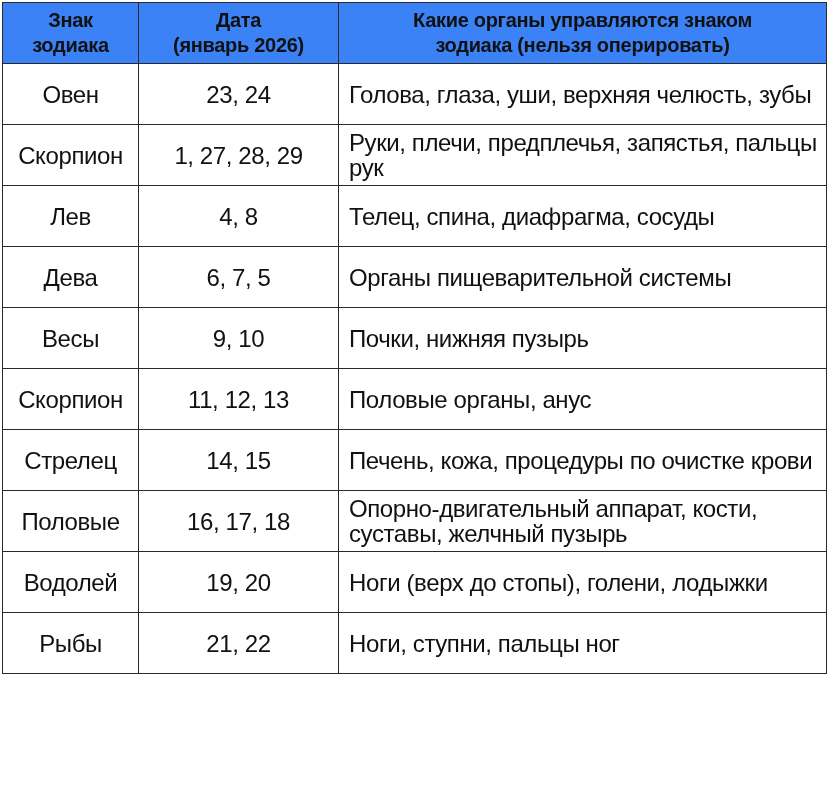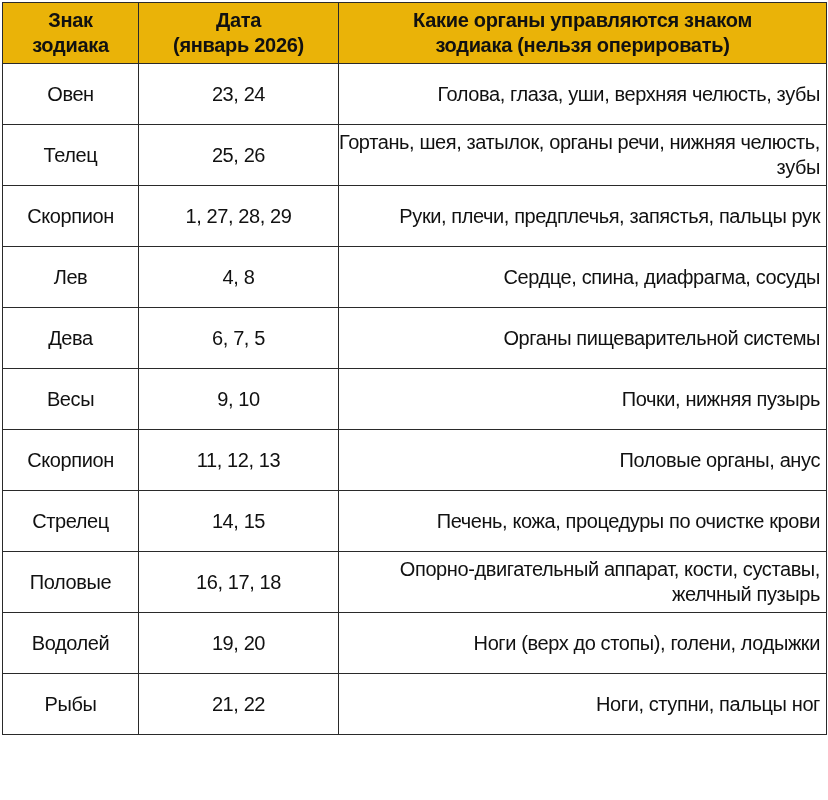--- a/index.html
+++ b/index.html
@@ -13,38 +13,38 @@
       color: #111;
     }
     table.zodiac col.c1 { width: 136px; }
     table.zodiac col.c2 { width: 200px; }
     table.zodiac col.c3 { width: 488px; }
     table.zodiac th, table.zodiac td {
       border: 1.5px solid #2a2a2a;
       padding: 0;
     }
     table.zodiac thead th {
-      background: #eab308;
+      background: #3b82f6;
       font-weight: bold;
       font-size: 20px;
       line-height: 25px;
       height: 60px;
       text-align: center;
       vertical-align: middle;
       letter-spacing: -0.3px;
     }
     table.zodiac tbody td {
       height: 60px;
-      font-size: 20px;
+      font-size: 24px;
       line-height: 25px;
       vertical-align: middle;
       letter-spacing: -0.4px;
     }
     table.zodiac tbody td.sign, table.zodiac tbody td.dates { text-align: center; }
-    table.zodiac tbody td.organs { text-align: right; padding-right: 6px; }
+    table.zodiac tbody td.organs { text-align: left; padding-left: 10px; padding-right: 6px; }
     .hl { display: block; }
   </style>
 </head>
 <body>
 
 <table class="zodiac">
   <colgroup>
       <col class="c1">
       <col class="c2">
       <col class="c3">
@@ -65,33 +65,28 @@
       </th>
     </tr>
   </thead>
   <tbody>
     <tr>
       <td class="sign">Овен</td>
       <td class="dates">23, 24</td>
       <td class="organs">Голова, глаза, уши, верхняя челюсть, зубы</td>
     </tr>
     <tr>
-      <td class="sign">Телец</td>
-      <td class="dates">25, 26</td>
-      <td class="organs">Гортань, шея, затылок, органы речи, нижняя челюсть, зубы</td>
-    </tr>
-    <tr>
       <td class="sign">Скорпион</td>
       <td class="dates">1, 27, 28, 29</td>
       <td class="organs">Руки, плечи, предплечья, запястья, пальцы рук</td>
     </tr>
     <tr>
       <td class="sign">Лев</td>
       <td class="dates">4, 8</td>
-      <td class="organs">Сердце, спина, диафрагма, сосуды</td>
+      <td class="organs">Телец, спина, диафрагма, сосуды</td>
     </tr>
     <tr>
       <td class="sign">Дева</td>
       <td class="dates">6, 7, 5</td>
       <td class="organs">Органы пищеварительной системы</td>
     </tr>
     <tr>
       <td class="sign">Весы</td>
       <td class="dates">9, 10</td>
       <td class="organs">Почки, нижняя пузырь</td>

